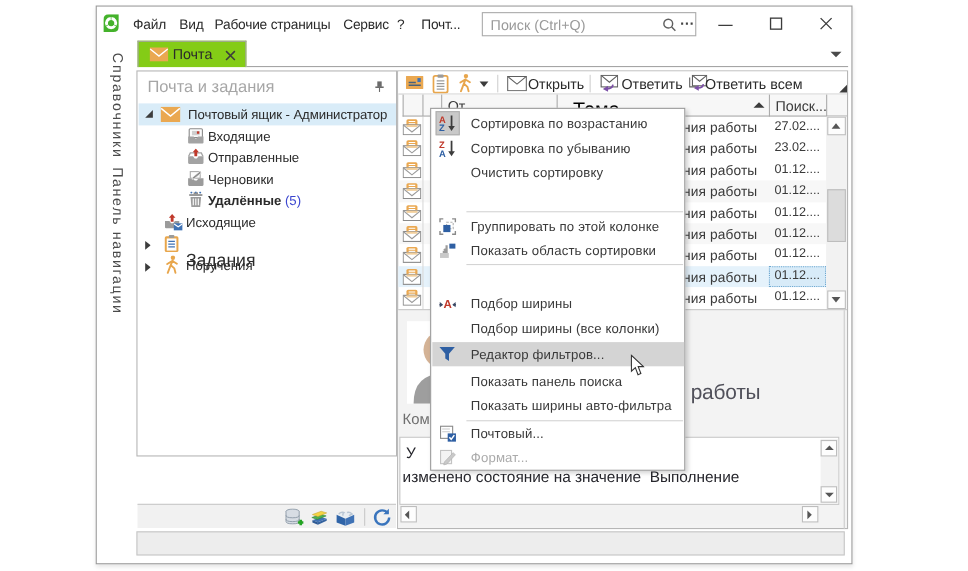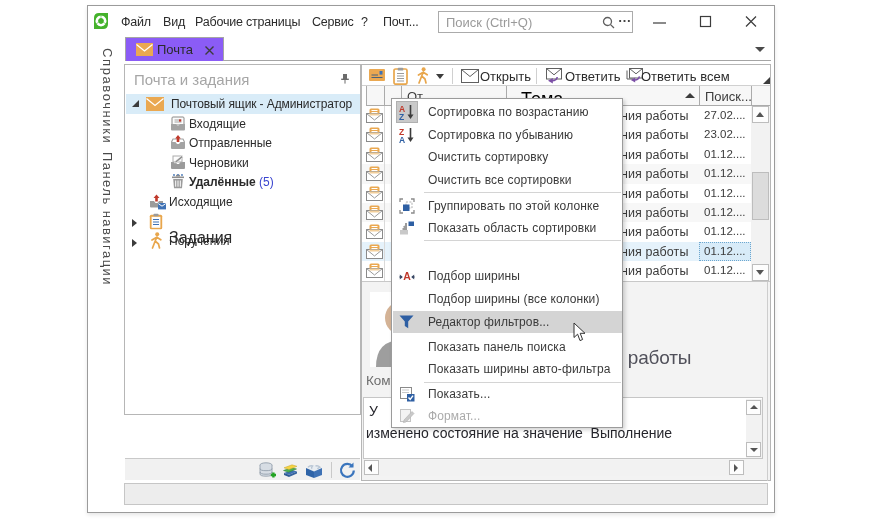--- a/index.html
+++ b/index.html
@@ -47,21 +47,21 @@
     </svg>
     <div class="txt" style="left:179px;top:1px;font-size:13px;color:#444;font-weight:bold;">⋯</div>
   </div>
 
   <svg class="abs" style="left:564px;top:8px;" width="110" height="16" viewBox="0 0 110 16">
     <line x1="1" y1="9" x2="14" y2="9" stroke="#3c3c3c" stroke-width="1.2"></line>
     <rect x="48.5" y="2.5" width="10" height="10" fill="none" stroke="#3c3c3c" stroke-width="1.2"></rect>
     <path d="M94 2.5 L104 12.5 M104 2.5 L94 12.5" stroke="#3c3c3c" stroke-width="1.2"></path>
   </svg>
 
-  <div class="abs" style="left:37px;top:31px;width:99px;height:24px;background:#8b5cf6;border:1px solid #a5a5a5;border-bottom:none;">
+  <div class="abs" style="left:37px;top:31px;width:99px;height:24px;background:#84cc16;border:1px solid #a5a5a5;border-bottom:none;">
     <svg class="abs" style="left:10px;top:5px;" width="17" height="13" viewBox="0 0 17 13">
       <rect width="17" height="13" fill="#eaa851"></rect>
       <path d="M0.5 1.5 L8.5 8 L16.5 1.5" fill="none" stroke="#fff" stroke-width="1.2"></path>
     </svg>
     <div class="txt" style="left:31px;top:4px;font-size:13px;">Почта</div>
     <svg class="abs" style="left:78px;top:7px;" width="11" height="11" viewBox="0 0 11 11">
       <path d="M1.5 1.5 L9.5 9.5 M9.5 1.5 L1.5 9.5" stroke="#3c3c3c" stroke-width="1.4"></path>
     </svg>
   </div>
   <div class="hline" style="left:136px;top:54px;width:547px;background:#a5a5a5;"></div>
@@ -380,23 +380,20 @@
             <text x="0" y="7.5" font-size="8.5" font-weight="bold" fill="#c0392b" font-family="Liberation Sans">Z</text>
             <text x="0" y="15.5" font-size="8.5" font-weight="bold" fill="#2e5fa3" font-family="Liberation Sans">A</text>
             <line x1="11.5" y1="1" x2="11.5" y2="12" stroke="#3c3c3c" stroke-width="1.6"></line>
             <path d="M8.5 10.5 L11.5 15 L14.5 10.5 Z" fill="#3c3c3c"></path>
           </svg>
           <div class="mtxt" style="color:#3a3a3a;">Сортировка по убыванию</div>
         </div>
     <div class="menuitem" style="left:0;top:47px;width:231px;">
           <div class="mtxt" style="color:#3a3a3a;">Очистить сортировку</div>
         </div>
-    <div class="menuitem" style="left:0;top:70px;width:231px;">
-          <div class="mtxt" style="color:#3a3a3a;">Очистить все сортировки</div>
-        </div>
     <div class="hline" style="left:32px;top:93px;width:197px;background:#d4d4d4;"></div>
     <div class="menuitem" style="left:0;top:96px;width:231px;">
           <svg class="abs" style="left:7px;top:3px;" width="16" height="16" viewBox="0 0 16 16">
             <path d="M1 4 V1 H4 M12 1 H15 V4 M15 12 V15 H12 M4 15 H1 V12" fill="none" stroke="#8a8a8a" stroke-width="1.3"></path>
             <rect x="7" y="4" width="6" height="6" fill="none" stroke="#b0b0b0" stroke-width="1" stroke-dasharray="2 1.4"></rect>
             <rect x="4" y="6.5" width="6.5" height="6.5" fill="#2e5fa3"></rect>
           </svg>
           <div class="mtxt" style="color:#3a3a3a;">Группировать по этой колонке</div>
         </div>
     <div class="menuitem" style="left:0;top:118px;width:231px;">
@@ -435,21 +432,21 @@
           <div class="mtxt" style="color:#3a3a3a;">Показать ширины авто-фильтра</div>
         </div>
     <div class="hline" style="left:32px;top:283px;width:197px;background:#d4d4d4;"></div>
     <div class="menuitem" style="left:0;top:284px;width:231px;">
           <svg class="abs" style="left:7px;top:3px;" width="16" height="16" viewBox="0 0 16 16">
             <rect x="1.5" y="1.5" width="11" height="11" fill="#fff" stroke="#8a8a8a"></rect>
             <path d="M3 4 H10 M3 6.5 H10" stroke="#c9c9c9"></path>
             <rect x="8" y="8" width="7.5" height="7.5" fill="#2e5fa3"></rect>
             <path d="M9.5 11.5 L11.2 13.4 L14 9.6" fill="none" stroke="#fff" stroke-width="1.4"></path>
           </svg>
-          <div class="mtxt" style="color:#3a3a3a;">Показать...</div>
+          <div class="mtxt" style="color:#3a3a3a;">Почтовый...</div>
         </div>
     <div class="menuitem" style="left:0;top:306px;width:231px;">
           <svg class="abs" style="left:7px;top:3px;" width="16" height="16" viewBox="0 0 16 16">
             <rect x="1.5" y="1.5" width="10" height="12" fill="#f3f3f3" stroke="#c3c3c3"></rect>
             <path d="M5 12 L13 3.5 L15 5.5 L7 14 L4.4 14.6 Z" fill="#c9c9c9" stroke="#b0b0b0" stroke-width="0.6"></path>
           </svg>
           <div class="mtxt" style="color:#ababab;">Формат...</div>
         </div>
   </div>
 

